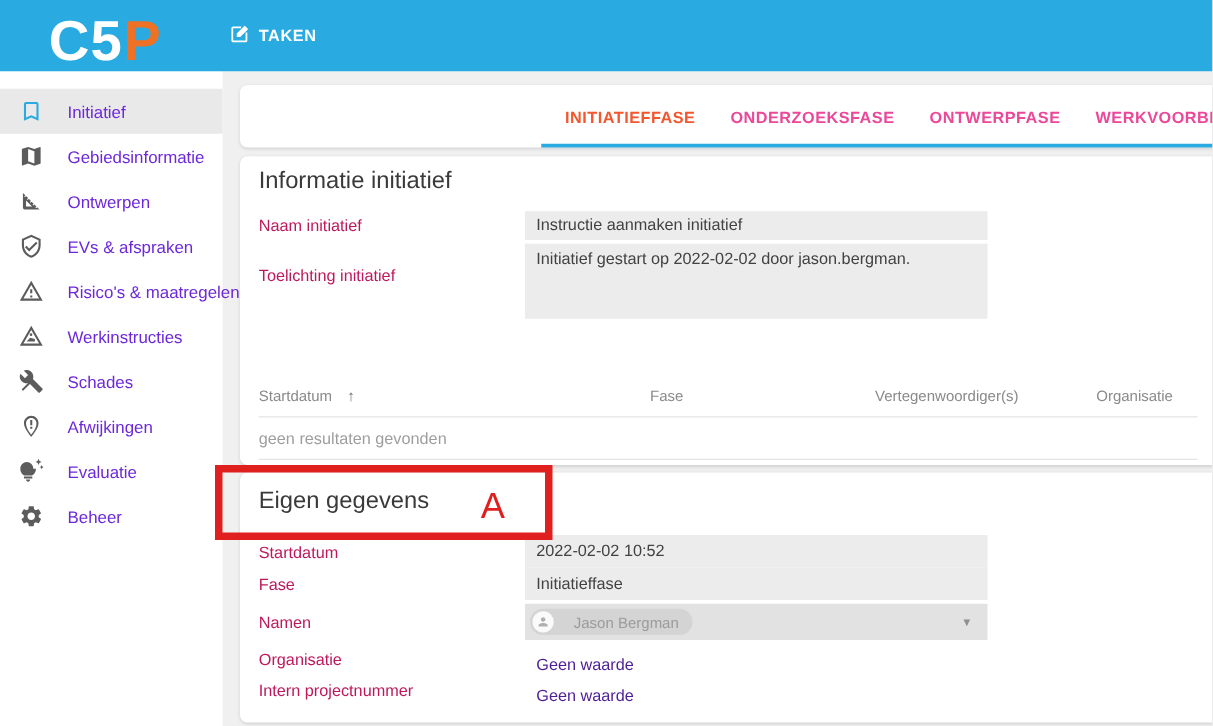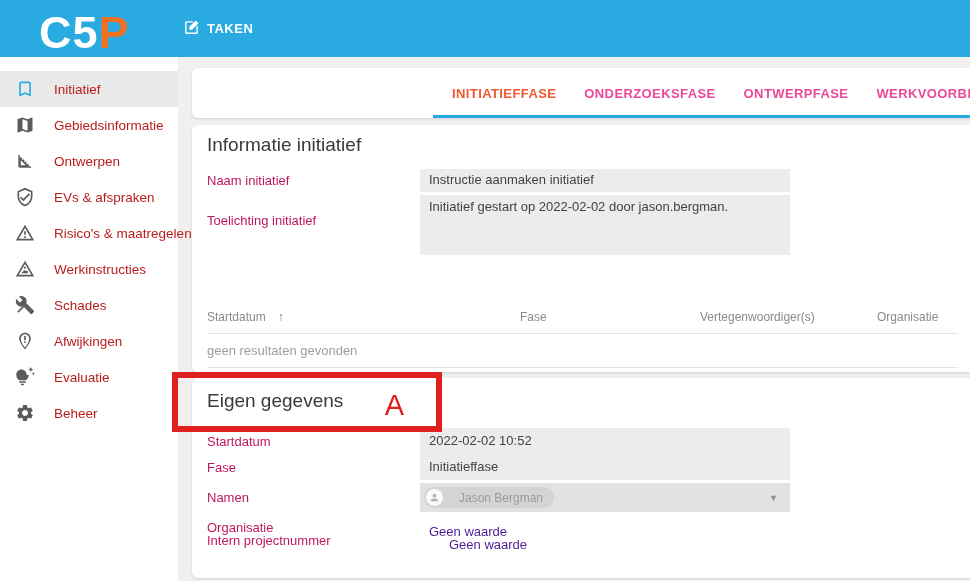--- a/index.html
+++ b/index.html
@@ -10,21 +10,21 @@
   .header { position:absolute; top:0; left:0; right:0; height:57px; background:#29ABE2; z-index:5; }
   .logo { position:absolute; left:13px; top:7px; font-size:45px; font-weight:bold; color:#fff; letter-spacing:1px;margin-left:26px; }
   .logo .logo-accent { color:#EE7125; }
   .nav-item { position:absolute; left:183px; top:0; height:57px; display:flex; align-items:center; gap:7px;
     color:#fff; font-weight:bold; font-size:13px; letter-spacing:.5px; cursor:pointer; }
   .nav-item svg { width:17px; height:17px; fill:#fff; }
 
   
   .sidebar { position:absolute; top:57px; left:0; width:178px; bottom:0; background:#fff; padding-top:14px; z-index:2; }
   .side-item { height:36px; display:flex; align-items:center; padding-left:15px; gap:19px;
-    font-size:13.5px; color:#b91c1c; cursor:pointer; white-space:nowrap; }
+    font-size:13.5px; color:#6d28d9; cursor:pointer; white-space:nowrap; }
   .side-item .icon { width:20px; height:20px; flex:none; display:flex; align-items:center; }
   .side-item svg { width:20px; height:20px; fill:#5c5c5c; }
   .side-item.active { background:#e9e9e9; }
   .side-item.active svg { fill:#29ABE2; }
 
   
   .main { position:absolute; left:178px; top:57px; right:0; bottom:0; background:#f0f0f0; }
   .card { position:absolute; left:14px; right:0; background:#fff; border-radius:6px 0 0 6px;
     box-shadow:0 1px 3px rgba(0,0,0,.13); }
 
@@ -65,21 +65,21 @@
   .row-fase { top:76px; align-items:center; } .row-fase .value-box { height:26px; padding-top:5px; }
   .row-namen { top:105px; align-items:center; }
   .select-box { width:370px; height:29px; background:#e2e2e2; display:flex; align-items:center;
     padding:0 10px 0 4px; position:relative; cursor:pointer; }
   .chip { display:inline-flex; align-items:center; gap:16px; background:#d4d4d4; border-radius:12px;
     height:21px; padding:0 11px 0 2px; color:#9b9b9b; font-size:12px; }
   .chip-avatar { width:17px; height:17px; border-radius:50%; background:#fafafa;
     display:flex; align-items:center; justify-content:center; }
   .chip-avatar svg { width:11px; height:11px; fill:#b0b0b0; }
   .select-caret { position:absolute; right:12px; color:#8f8f8f; font-size:9px; }
-  .row-org { top:142px; } .row-intern { top:155px;gap:20px; }
+  .row-org { top:142px; } .row-intern { top:167px; }
   .placeholder-text { width:370px; font-size:13px; color:#4c1d95; padding:4px 9px; cursor:text; }
 
   
   .annotation-box { position:absolute; left:172px; top:372px; width:270px; height:60px;
     border:6px solid #E01F1F; z-index:20; pointer-events:none; }
   .annotation-letter { position:absolute; right:32px; top:13px; font-size:29px; color:#E01F1F; line-height:1; }
 </style>
 </head>
 <body>
 

